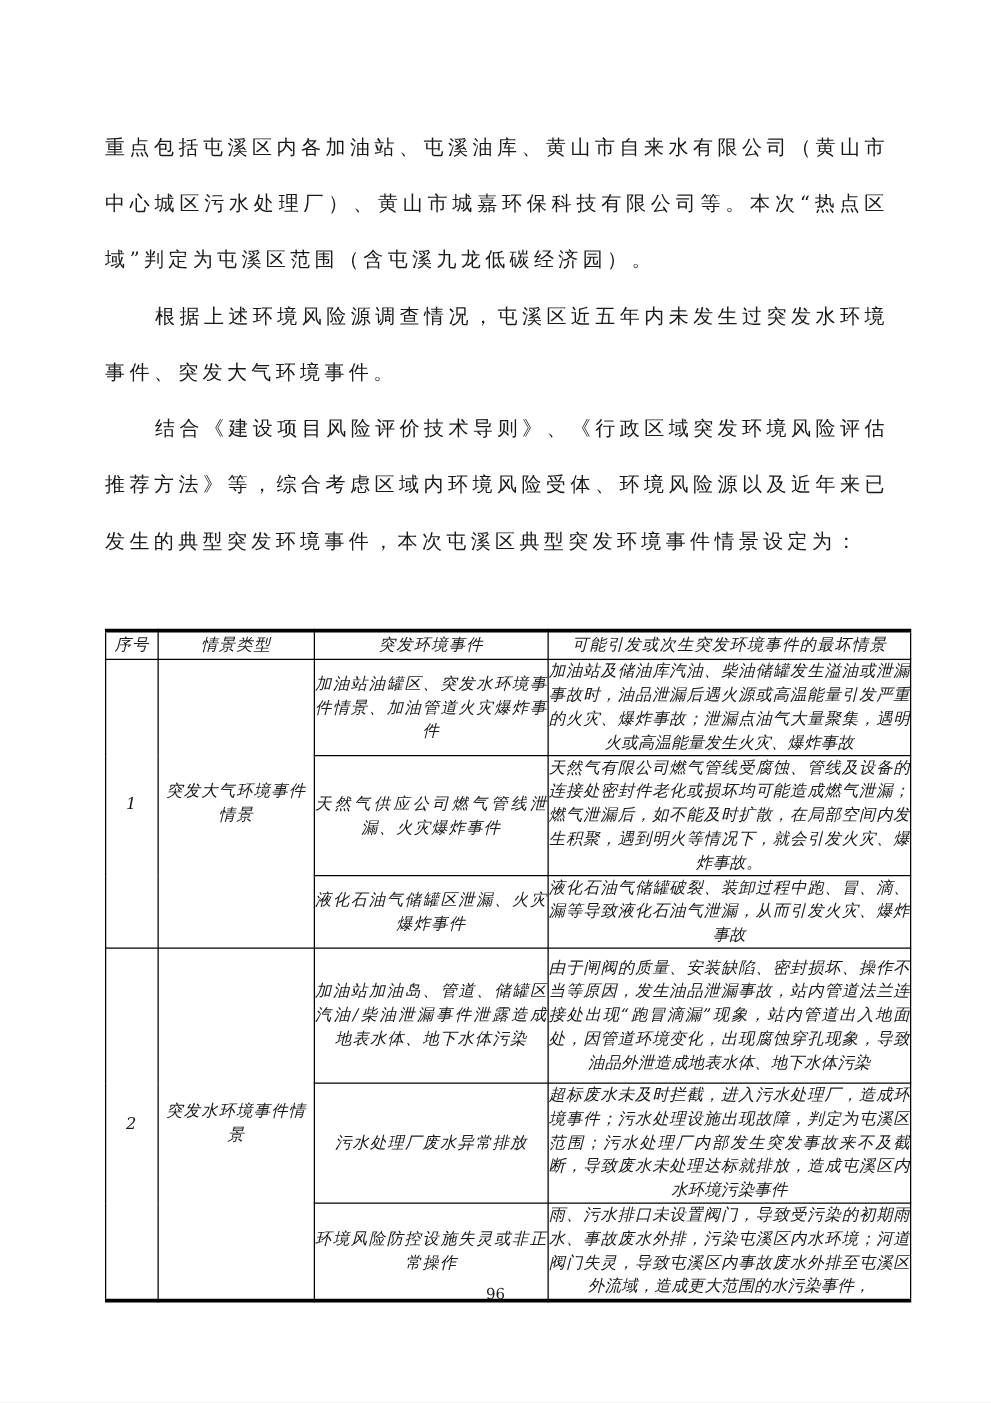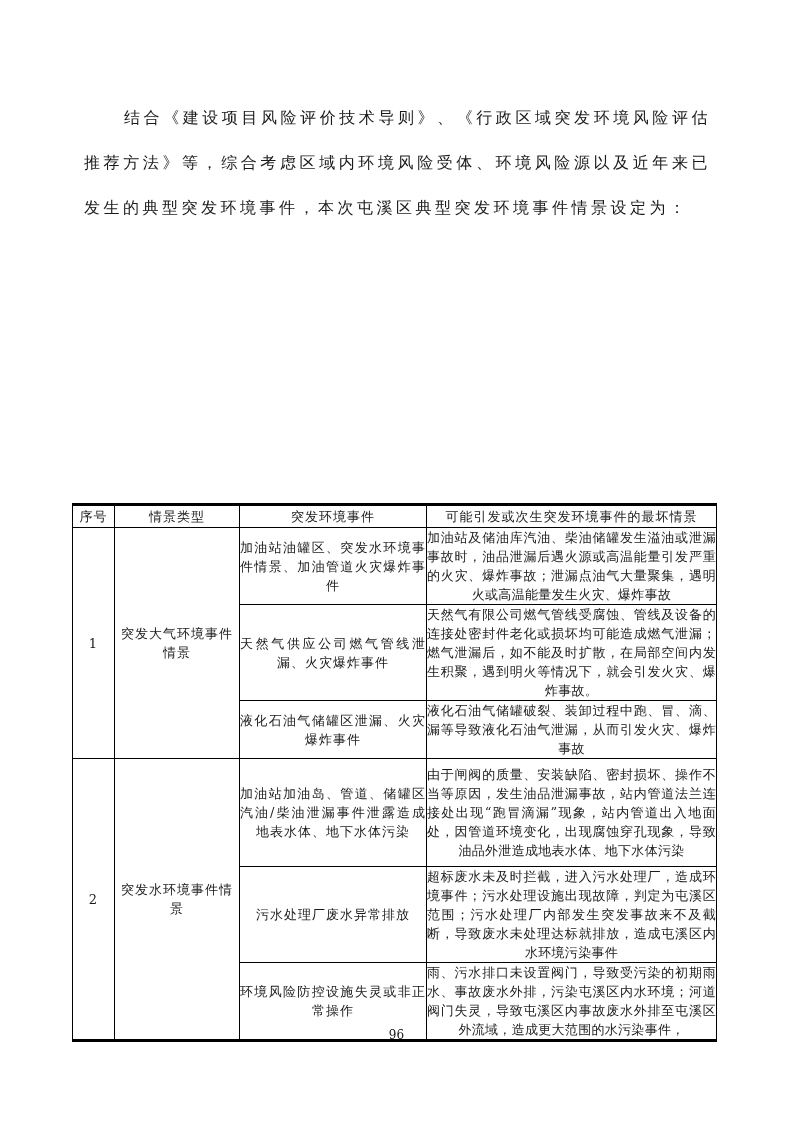--- a/index.html
+++ b/index.html
@@ -38,25 +38,26 @@
     left: 76px;
     top: 474px;
     width: 644px;
     text-align: center;
     font-size: 17px;
     letter-spacing: 1px;
     white-space: pre;
   }
   table.risk-table {
     position: absolute;
-    left: 72px;
+    left: 84px;
     top: 503px;
     width: 644px;
     border-collapse: collapse;
     table-layout: fixed;
+    font-style: italic;
   }
   table.risk-table { border-top: 3px solid #000; border-bottom: 3px solid #000; }
   .risk-table th, .risk-table td {
     border: 1px solid #000;
     font-size: 13px;
     line-height: 19px;
     font-weight: normal;
     padding: 0;
     overflow: hidden;
   }
@@ -99,20 +100,22 @@
     text-align: center;
     font-size: 12px;
   }
 </style>
 </head>
 <body>
 
 <div class="page">
 
   <div class="paragraphs">
+    <p class="body-par">重点包括屯溪区内各加油站、屯溪油库、黄山市自来水有限公司（黄山市中心城区污水处理厂）、黄山市城嘉环保科技有限公司等。本次“热点区域”判定为屯溪区范围（含屯溪九龙低碳经济园）。</p>
+    <p class="body-par indented">根据上述环境风险源调查情况，屯溪区近五年内未发生过突发水环境事件、突发大气环境事件。</p>
     <p class="body-par indented">结合《建设项目风险评价技术导则》、《行政区域突发环境风险评估推荐方法》等，综合考虑区域内环境风险受体、环境风险源以及近年来已发生的典型突发环境事件，本次屯溪区典型突发环境事件情景设定为：</p>
   </div>
 
 
   <table class="risk-table">
     <colgroup>
       <col style="width:42px">
       <col style="width:125px">
       <col style="width:187px">
       <col style="width:290px">

